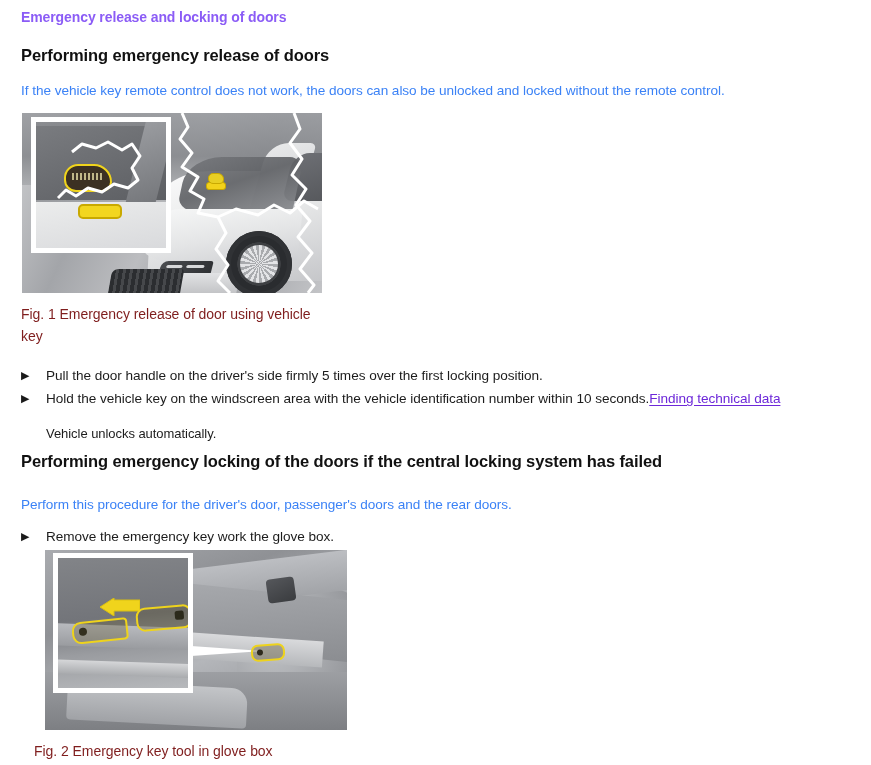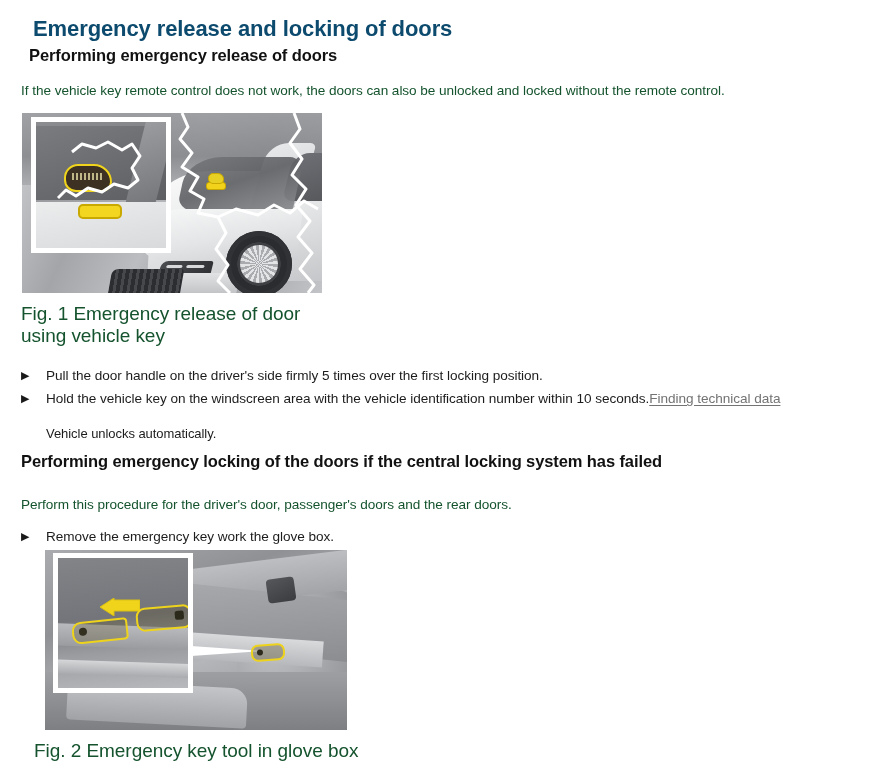--- a/index.html
+++ b/index.html
@@ -23,46 +23,46 @@
     height: 765px;
     padding: 0;
     box-sizing: border-box;
   }
 
   
   .h1 {
     position: absolute;
     left: 21px;
     top: 6px;
-    font-size: 22px;
+    font-size: 14px;
     font-weight: bold;
     letter-spacing: -0.1px;
-    color: #0c4a6e;
+    color: #8b5cf6;
     line-height: 22px;
-    margin: 12px;
+    margin: 0;
   }
   .h2 {
     position: absolute;
     left: 21px;
     font-size: 16.5px;
     font-weight: bold;
     letter-spacing: -0.1px;
     color: #111111;
     line-height: 22px;
     margin: 0;
   }
-  .h2.first { top: 44px; margin-left: 8px; }
+  .h2.first { top: 44px; }
   .h2.second { top: 450px; }
 
   .para {
     position: absolute;
     left: 21px;
     font-size: 13.6px;
     line-height: 19px;
-    color: #14532d;
+    color: #3b82f6;
     margin: 0;
     letter-spacing: -0.05px;
   }
   .para.intro { top: 81px; }
   .para.second-intro { top: 495px; }
 
   
   .bullet-row {
     position: absolute;
     left: 21px;
@@ -91,32 +91,32 @@
     position: absolute;
     left: 46px;
     top: 424px;
     font-size: 13px;
     line-height: 19px;
     color: #1c1c1c;
     letter-spacing: -0.05px;
   }
 
   .inline-link {
-    color: #737373;
+    color: #6d28d9;
     text-decoration: underline;
     text-underline-offset: 2px;
     cursor: pointer;
   }
 
   
   .caption {
     position: absolute;
-    font-size: 19px;
+    font-size: 14px;
     line-height: 22px;
-    color: #14532d;
+    color: #7f1d1d;
     letter-spacing: -0.05px;
   }
   .caption.c1 { left: 21px; top: 303px; width: 300px; }
   .caption.c2 { left: 34px; top: 740px; width: 400px; }
 
   
   .fig1 {
     position: absolute;
     left: 22px;
     top: 113px;

